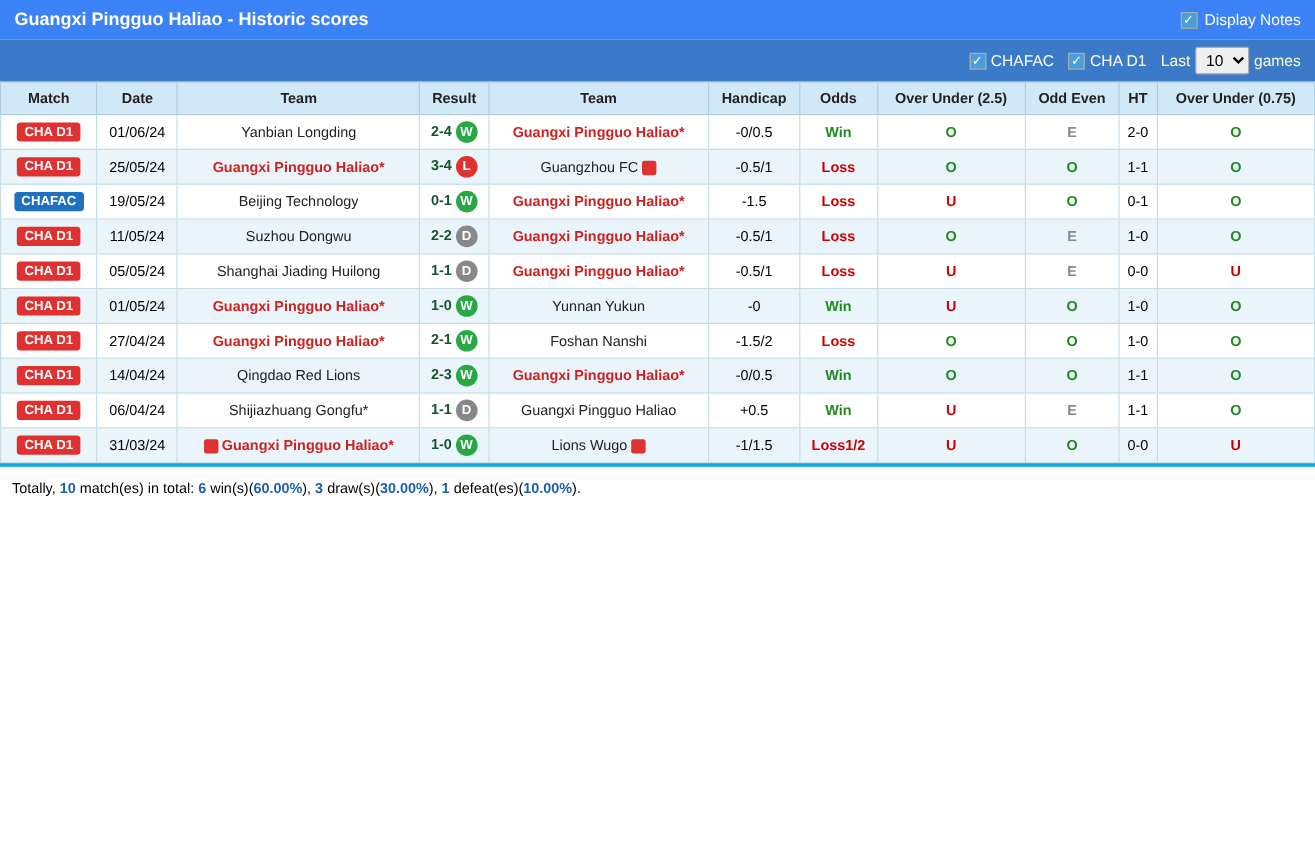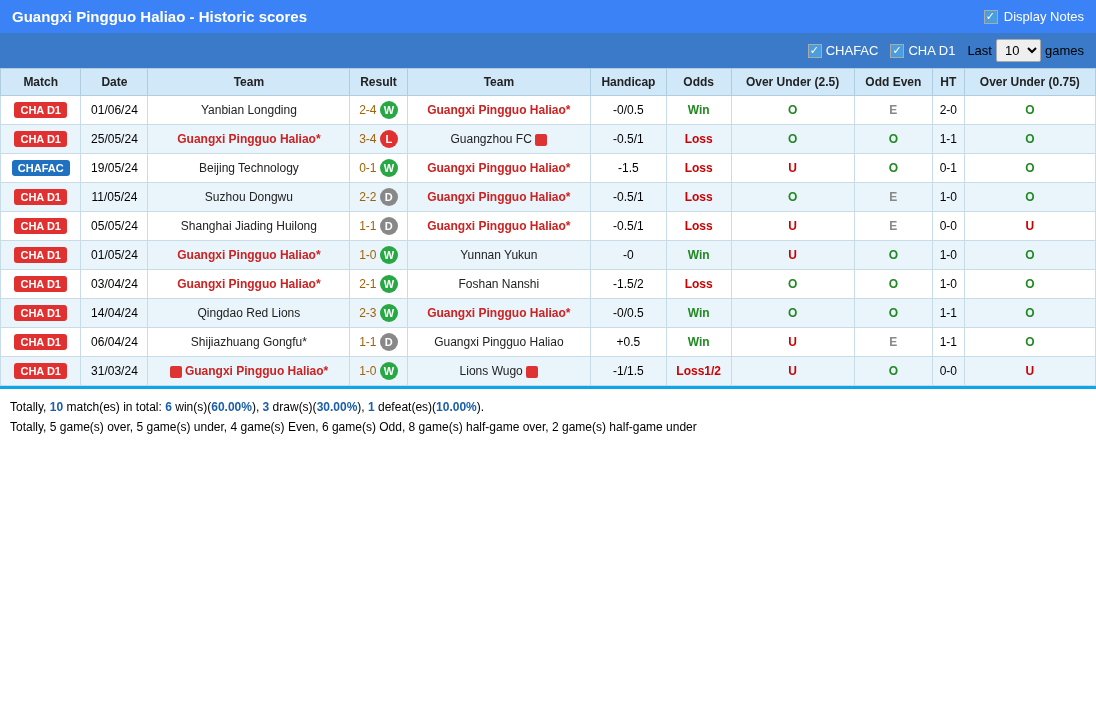--- a/index.html
+++ b/index.html
@@ -22,21 +22,21 @@
     .filter-bar {
       background: #3a7ac8;
       padding: 6px 12px;
       display: flex;
       align-items: center;
       justify-content: flex-end;
       gap: 12px;
     }
     .filter-item { display: flex; align-items: center; gap: 4px; color: white; font-size: 13px; }
     .filter-select { padding: 2px 4px; font-size: 13px; border: 1px solid #aaa; border-radius: 2px; }
-    .last-text { color: #000000; font-size: 13px; }
+    .last-text { color: #fef9c3; font-size: 13px; }
 
     .table-container { width: 100%; overflow-x: auto; }
     table { width: 100%; border-collapse: collapse; font-size: 12px; }
     
     thead tr { background: #d0e8f8; }
     thead th { padding: 6px 4px; text-align: center; border: 1px solid #b0cce0; font-weight: bold; color: #222; vertical-align: middle; margin-top: 44px; }
 
     tbody tr:nth-child(even) { background: #eaf4fb; }
     tbody tr:nth-child(odd) { background: #fff; }
     tbody td { padding: 5px 4px; text-align: center; border: 1px solid #c8dce8; vertical-align: middle; }
@@ -45,21 +45,21 @@
       display: inline-block;
       padding: 2px 6px;
       border-radius: 3px;
       color: white;
       font-size: 11px;
       font-weight: bold;
     }
     .badge-red { background: #e03030; }
     .badge-blue { background: #2070c0; }
 
-    .result-score { font-weight: normal; color: #a16207; }
+    .result-score { font-weight: bold; color: #14532d; }
     .team-red { color: #cc2222; font-weight: bold; }
     .team-black { color: #222; }
     
     .wl-w { display: inline-block; background: #28a745; color: white; border-radius: 50%; width: 18px; height: 18px; line-height: 18px; text-align: center; font-size: 11px; font-weight: bold; }
     .wl-l { display: inline-block; background: #e03030; color: white; border-radius: 50%; width: 18px; height: 18px; line-height: 18px; text-align: center; font-size: 11px; font-weight: bold; }
     .wl-d { display: inline-block; background: #888; color: white; border-radius: 50%; width: 18px; height: 18px; line-height: 18px; text-align: center; font-size: 11px; font-weight: bold; }
 
     .hl-green { color: #228822; font-weight: bold; }
     .hl-red { color: #cc0000; font-weight: bold; margin-top: 31px; }
     .hl-blue { color: #1a5fa8; font-weight: bold; }
@@ -194,21 +194,21 @@
     <td><span class="team-black">Yunnan Yukun</span></td>
     <td>-0</td>
     <td><span class="hl-green">Win</span></td>
     <td><span class="ou-u">U</span></td>
     <td><span class="ou-o">O</span></td>
     <td>1-0</td>
     <td><span class="ou-o">O</span></td>
   </tr>
         <tr>
     <td><span class="badge badge-red">CHA D1</span></td>
-    <td>03/04/24</td>
+    <td>27/04/24</td>
     <td><span class="team-red">Guangxi Pingguo Haliao*</span></td>
     <td><span class="result-score">2-1</span> <span class="wl-w">W</span></td>
     <td><span class="team-black">Foshan Nanshi</span></td>
     <td>-1.5/2</td>
     <td><span class="hl-red">Loss</span></td>
     <td><span class="ou-o">O</span></td>
     <td><span class="ou-o">O</span></td>
     <td>1-0</td>
     <td><span class="ou-o">O</span></td>
   </tr>
@@ -252,14 +252,13 @@
     <td><span class="ou-u">U</span></td>
   </tr>
       </tbody>
   </table>
 </div>
 
 <div class="footer" id="footer-section">
   <div>
     Totally, <strong class="hl-blue">10</strong> match(es) in total: <strong class="hl-blue">6</strong> win(s)(<strong class="hl-blue">60.00%</strong>), <strong class="hl-blue">3</strong> draw(s)(<strong class="hl-blue">30.00%</strong>), <strong class="hl-blue">1</strong> defeat(es)(<strong class="hl-blue">10.00%</strong>).
   </div>
-  <div>Totally, 5 game(s) over, 5 game(s) under, 4 game(s) Even, 6 game(s) Odd, 8 game(s) half-game over, 2 game(s) half-game under</div>
 </div>
 
 </body></html>

